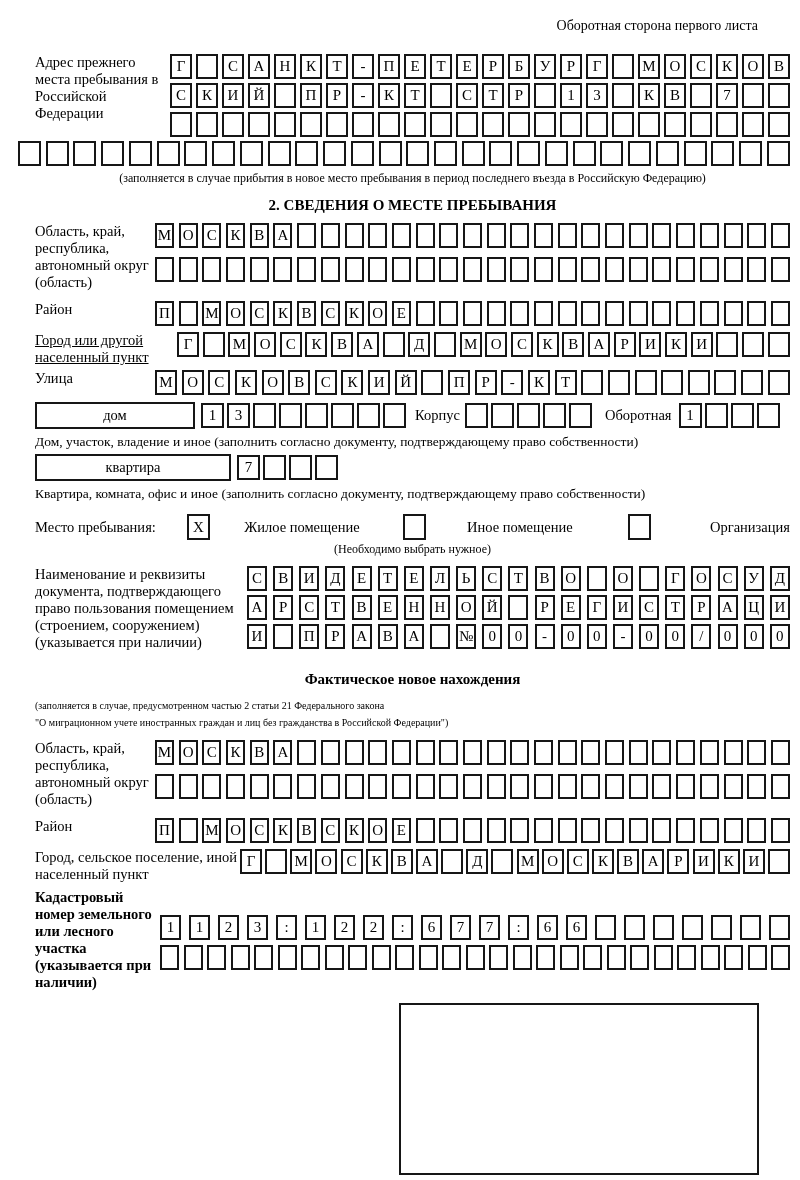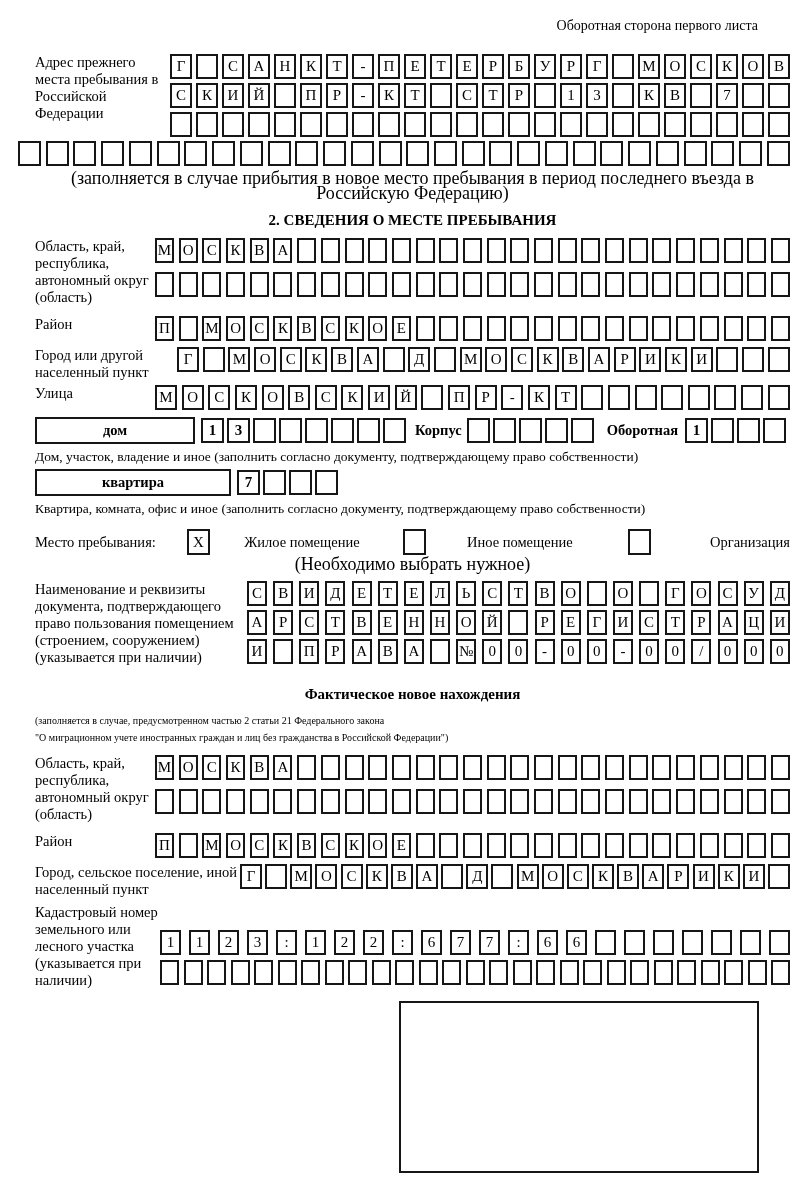--- a/index.html
+++ b/index.html
@@ -26,32 +26,32 @@
   .cells-27 .cell{width:19px;}
   .cells-28 .cell{width:23px;}
   .cells-21 .cell{width:20px;}
   .cells-22a .cell{width:22px;}  
   .cells-22b .cell{width:21px;}  
   .cells-inline{display:flex;gap:3px;}
   .cells-inline .cell{width:23px;}
   .gap4{margin-top:4px;}
   .gap9{margin-top:9px;}
   .caption{
-    text-align:center;font-size:18px;margin-top:5px;line-height:15px;
+    text-align:center;font-size:12px;margin-top:5px;line-height:15px;
   }
   .caption-left{font-size:13.5px;margin-top:5px;line-height:16px;}
   .sec-title{
     text-align:center;font-weight:bold;font-size:15px;margin-top:11px;
   }
   .namebox{
     box-sizing:border-box;border:2px solid #161616;height:27px;
     display:flex;align-items:center;justify-content:center;
     font-size:14.5px;flex-shrink:0;
   }
-  .house-row{display:flex;align-items:center;margin-top:7px;font-weight:bold;}
+  .house-row{display:flex;align-items:center;margin-top:7px;}
   .inline-lbl{font-size:14.5px;white-space:nowrap;}
   .chk{
     box-sizing:border-box;border:2px solid #161616;width:23px;height:26px;
     display:flex;align-items:center;justify-content:center;
     font-size:15px;flex-shrink:0;
   }
   .stay-row{display:flex;align-items:center;margin-top:12px;justify-content:space-between;}
   .sub-line{text-align:left;font-size:10px;line-height:17px;}
   .stamp-box{
     box-sizing:border-box;border:2px solid #161616;
@@ -281,21 +281,21 @@
           <span class="cell"></span>
           <span class="cell"></span>
           <span class="cell"></span>
           <span class="cell"></span>
           <span class="cell"></span>
         </div>
     </div>
   </div>
 
   <div class="field mt6">
-    <div class="lbl" style="width:142px;">Город или другой населенный пункт</div>
+    <div class="lbl" style="width:142px;text-decoration:underline;">Город или другой населенный пункт</div>
     <div class="cells-col">
       <div class="cells cells-24">
           <span class="cell">Г</span>
           <span class="cell"></span>
           <span class="cell">М</span>
           <span class="cell">О</span>
           <span class="cell">С</span>
           <span class="cell">К</span>
           <span class="cell">В</span>
           <span class="cell">А</span>
@@ -605,21 +605,21 @@
           <span class="cell">Р</span>
           <span class="cell">И</span>
           <span class="cell">К</span>
           <span class="cell">И</span>
           <span class="cell"></span>
         </div>
     </div>
   </div>
 
   <div class="field mt6">
-    <div class="lbl" style="width:125px;">Кадастровый номер земельного или лесного участка (указывается при наличии)</div>
+    <div class="lbl" style="width:125px;font-weight:bold;">Кадастровый номер земельного или лесного участка (указывается при наличии)</div>
     <div class="cells-col" style="margin-top:26px;">
       <div class="cells cells-22b">
           <span class="cell">1</span>
           <span class="cell">1</span>
           <span class="cell">2</span>
           <span class="cell">3</span>
           <span class="cell">:</span>
           <span class="cell">1</span>
           <span class="cell">2</span>
           <span class="cell">2</span>

